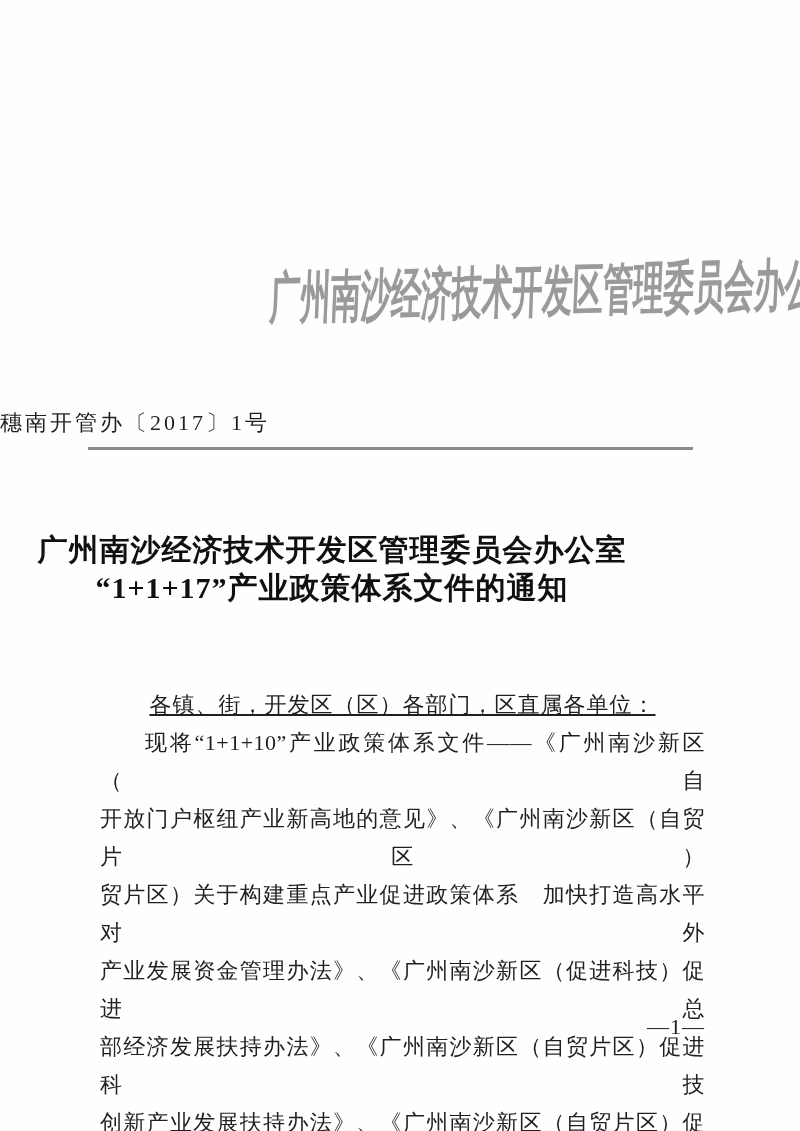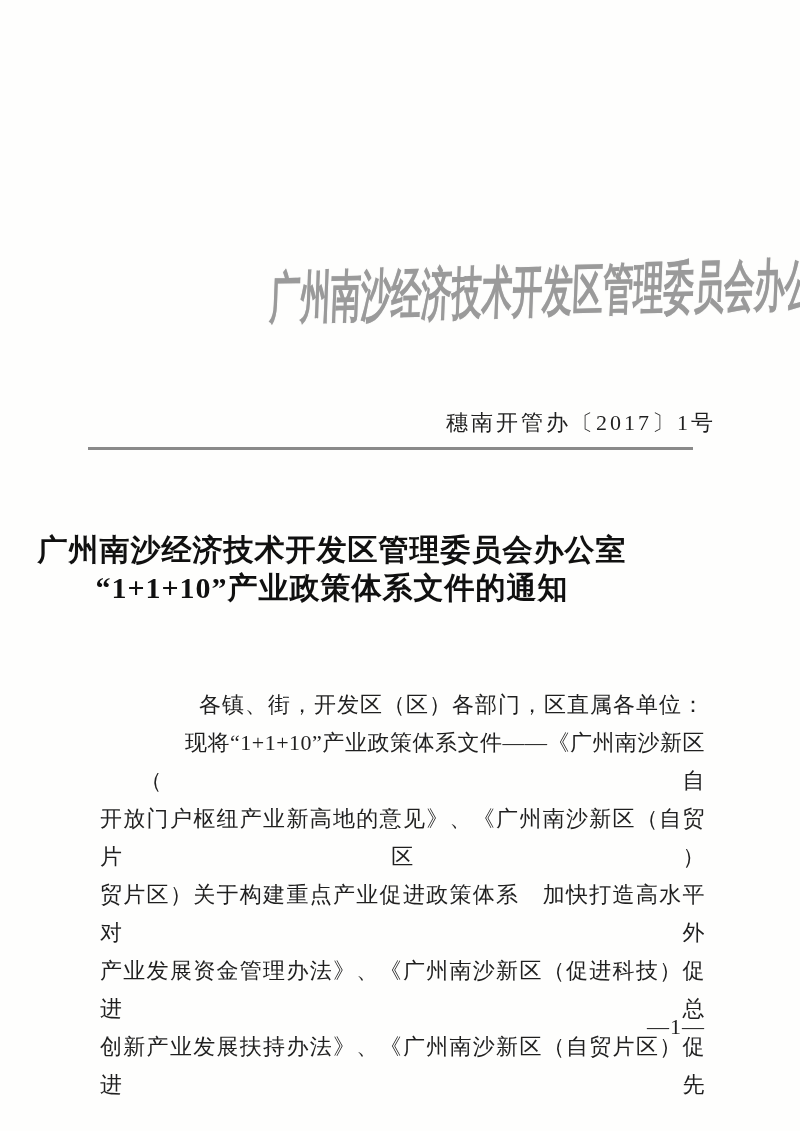--- a/index.html
+++ b/index.html
@@ -36,21 +36,21 @@
     transform-origin: center center;
     text-shadow: 0 0 1px rgba(150,150,150,0.55);
   }
 
   
   .doc-number {
     position: absolute;
     top: 408px;
     left: 0;
     width: 716px;
-    text-align: right;
+    text-align: left;
     font-size: 22px;
     letter-spacing: 3px;
     color: var(--ink, #1f1f1f);
   }
 
   
   .rule {
     position: absolute;
     top: 447px;
     left: 88px;
@@ -77,31 +77,31 @@
   .body-block {
     position: absolute;
     top: 686px;
     left: 100px;
     width: 605px;
     font-size: 22px;
     line-height: 38px;
     color: var(--ink, #1f1f1f);
   }
   .salutation {
-    text-align: right;
+    text-align: center;
     letter-spacing: 1px;
+    text-decoration: underline;
   }
   .body-line {
     text-align: justify;
     text-align-last: justify;
     letter-spacing: 0.5px;
   }
   .indent {
     text-indent: 45px;
-    margin-left: 40px;
   }
 
   
   .footer {
     position: absolute;
     top: 1014px;
     left: 100px;
     width: 605px;
     text-align: right;
     font-size: 22px;
@@ -117,28 +117,29 @@
   <div class="letterhead">
     <span class="letterhead-text">广州南沙经济技术开发区管理委员会办公室文件</span>
   </div>
 
   <div class="doc-number">穗南开管办〔2017〕1号</div>
 
   <div class="rule"></div>
 
   <div class="title">
     <div class="title-line">广州南沙经济技术开发区管理委员会办公室</div>
-    <div class="title-line">“1+1+10”产业政策体系文件的通知</div>
+    <div class="title-line">“1+1+17”产业政策体系文件的通知</div>
   </div>
 
   <div class="body-block">
     <div class="salutation">各镇、街，开发区（区）各部门，区直属各单位：</div>
     <div class="body-line indent">现将“1+1+10”产业政策体系文件——《广州南沙新区（自</div>
     <div class="body-line">开放门户枢纽产业新高地的意见》、《广州南沙新区（自贸片区）</div>
     <div class="body-line">贸片区）关于构建重点产业促进政策体系　加快打造高水平对外</div>
     <div class="body-line">产业发展资金管理办法》、《广州南沙新区（促进科技）促进总</div>
+    <div class="body-line">部经济发展扶持办法》、《广州南沙新区（自贸片区）促进科技</div>
     <div class="body-line">创新产业发展扶持办法》、《广州南沙新区（自贸片区）促进先</div>
 
   </div>
 
   <div class="footer">—1—</div>
 
 </div>
 
 </body></html>

